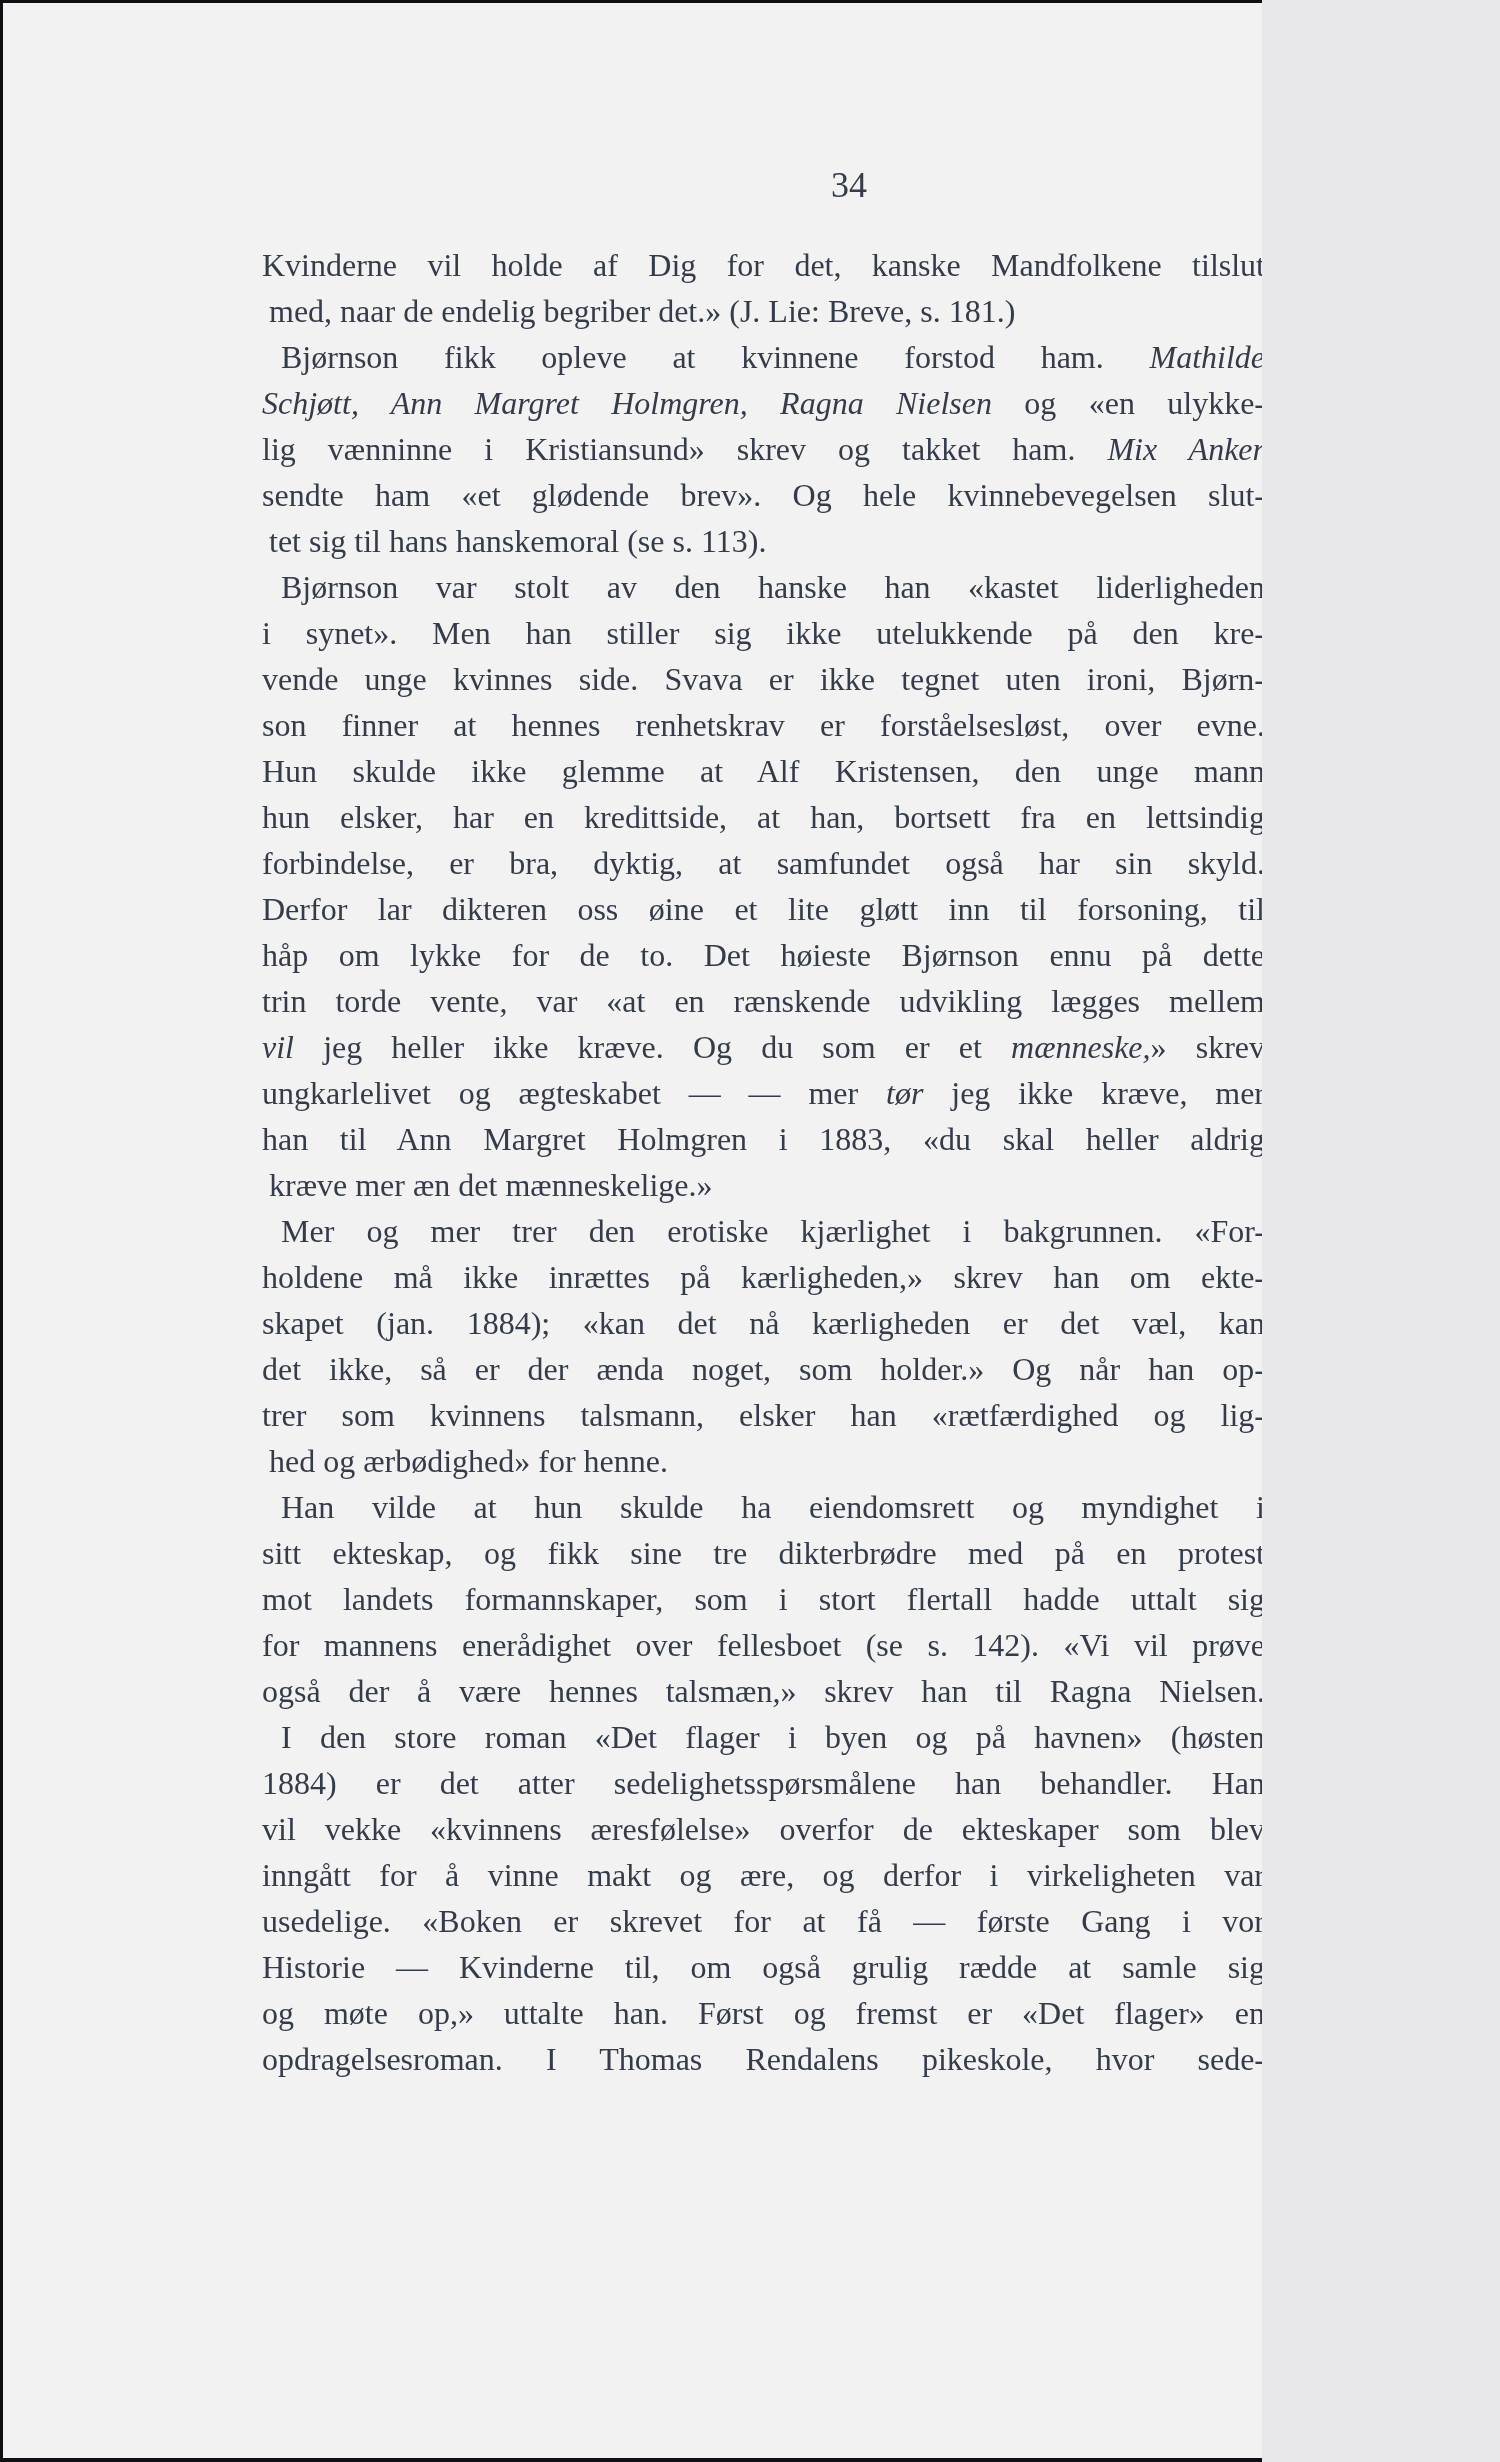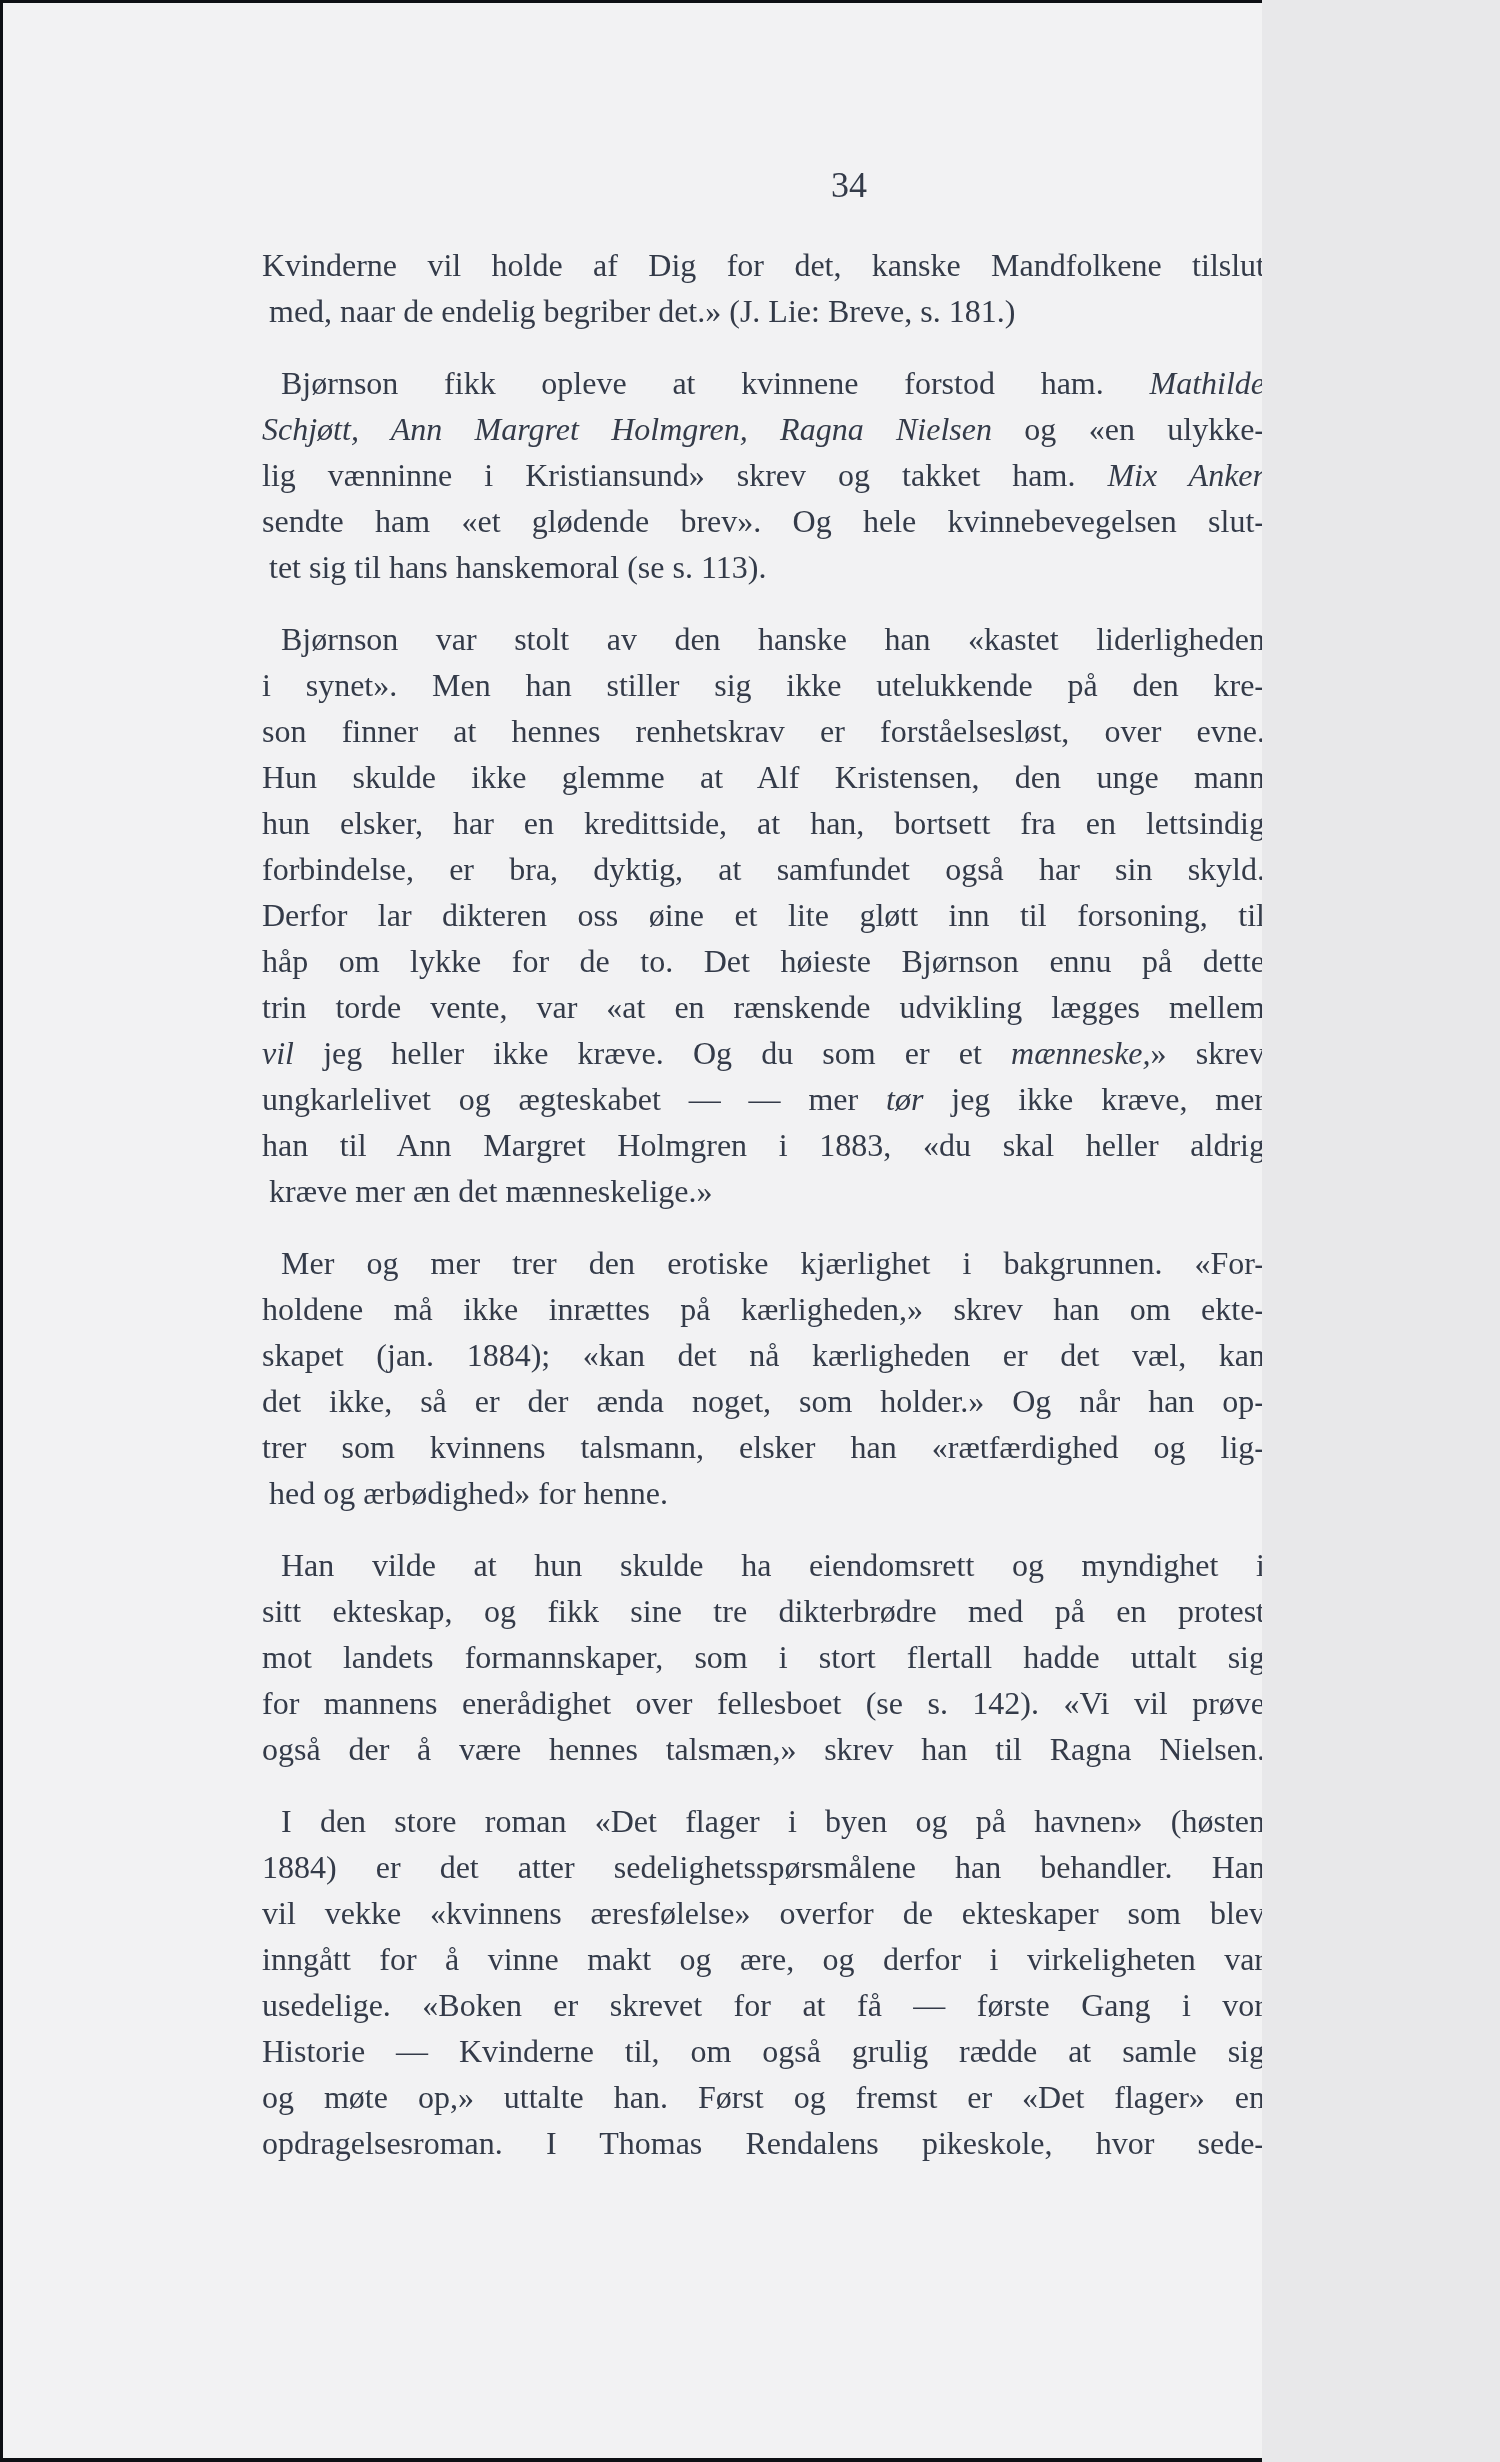--- a/index.html
+++ b/index.html
@@ -44,39 +44,39 @@
     -moz-text-align-last:justify;
     white-space:normal;
   }
   .line.end{
     text-align-last:left;
     margin-left:7px;
     -moz-text-align-last:left;
   }
   .line.indent{
     text-indent:19px;
-    margin-top:26px;
   }
   .it{font-style:italic;}
 </style>
 </head>
 <body>
 
 <div class="scan-page">
   <div class="page-number">34</div>
   <div class="text-block">
       <div class="line"><span class="">Kvinderne vil holde af Dig for det, kanske Mandfolkene tilslut</span></div>
       <div class="line end"><span class="">med, naar de endelig begriber det.» (J. Lie: Breve, s. 181.)</span></div>
       <div class="line indent"><span class="">Bjørnson fikk opleve at kvinnene forstod ham. </span><span class="it">Mathilde</span></div>
       <div class="line"><span class="it">Schjøtt, Ann Margret Holmgren, Ragna Nielsen</span><span class=""> og «en ulykke-</span></div>
       <div class="line"><span class="">lig vænninne i Kristiansund» skrev og takket ham. </span><span class="it">Mix Anker</span></div>
       <div class="line"><span class="">sendte ham «et glødende brev». Og hele kvinnebevegelsen slut-</span></div>
       <div class="line end"><span class="">tet sig til hans hanskemoral (se s. 113).</span></div>
       <div class="line indent"><span class="">Bjørnson var stolt av den hanske han «kastet liderligheden</span></div>
       <div class="line"><span class="">i synet». Men han stiller sig ikke utelukkende på den kre-</span></div>
+      <div class="line"><span class="">vende unge kvinnes side. Svava er ikke tegnet uten ironi, Bjørn-</span></div>
       <div class="line"><span class="">son finner at hennes renhetskrav er forståelsesløst, over evne.</span></div>
       <div class="line"><span class="">Hun skulde ikke glemme at Alf Kristensen, den unge mann</span></div>
       <div class="line"><span class="">hun elsker, har en kredittside, at han, bortsett fra en lettsindig</span></div>
       <div class="line"><span class="">forbindelse, er bra, dyktig, at samfundet også har sin skyld.</span></div>
       <div class="line"><span class="">Derfor lar dikteren oss øine et lite gløtt inn til forsoning, til</span></div>
       <div class="line"><span class="">håp om lykke for de to. Det høieste Bjørnson ennu på dette</span></div>
       <div class="line"><span class="">trin torde vente, var «at en rænskende udvikling lægges mellem</span></div>
       <div class="line"><span class="it">vil</span><span class=""> jeg heller ikke kræve. Og du som er et </span><span class="it">mænneske,</span><span class="">» skrev</span></div>
       <div class="line"><span class="">ungkarlelivet og ægteskabet — — mer </span><span class="it">tør</span><span class=""> jeg ikke kræve, mer</span></div>
       <div class="line"><span class="">han til Ann Margret Holmgren i 1883, «du skal heller aldrig</span></div>

